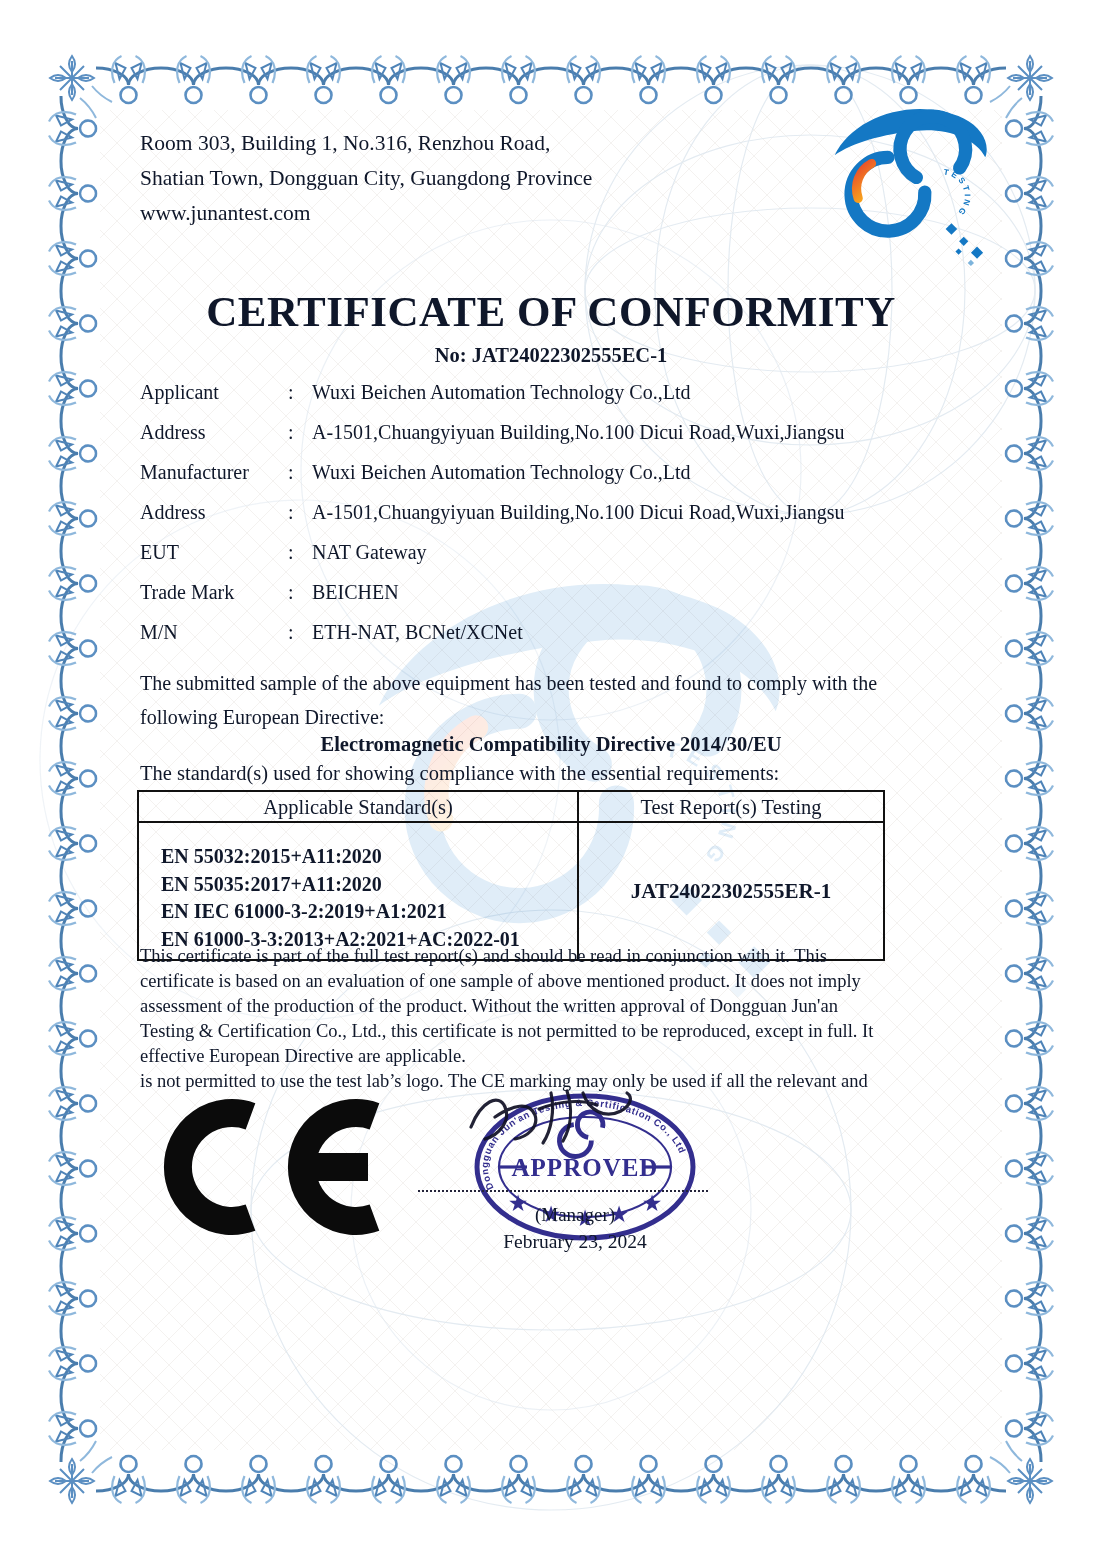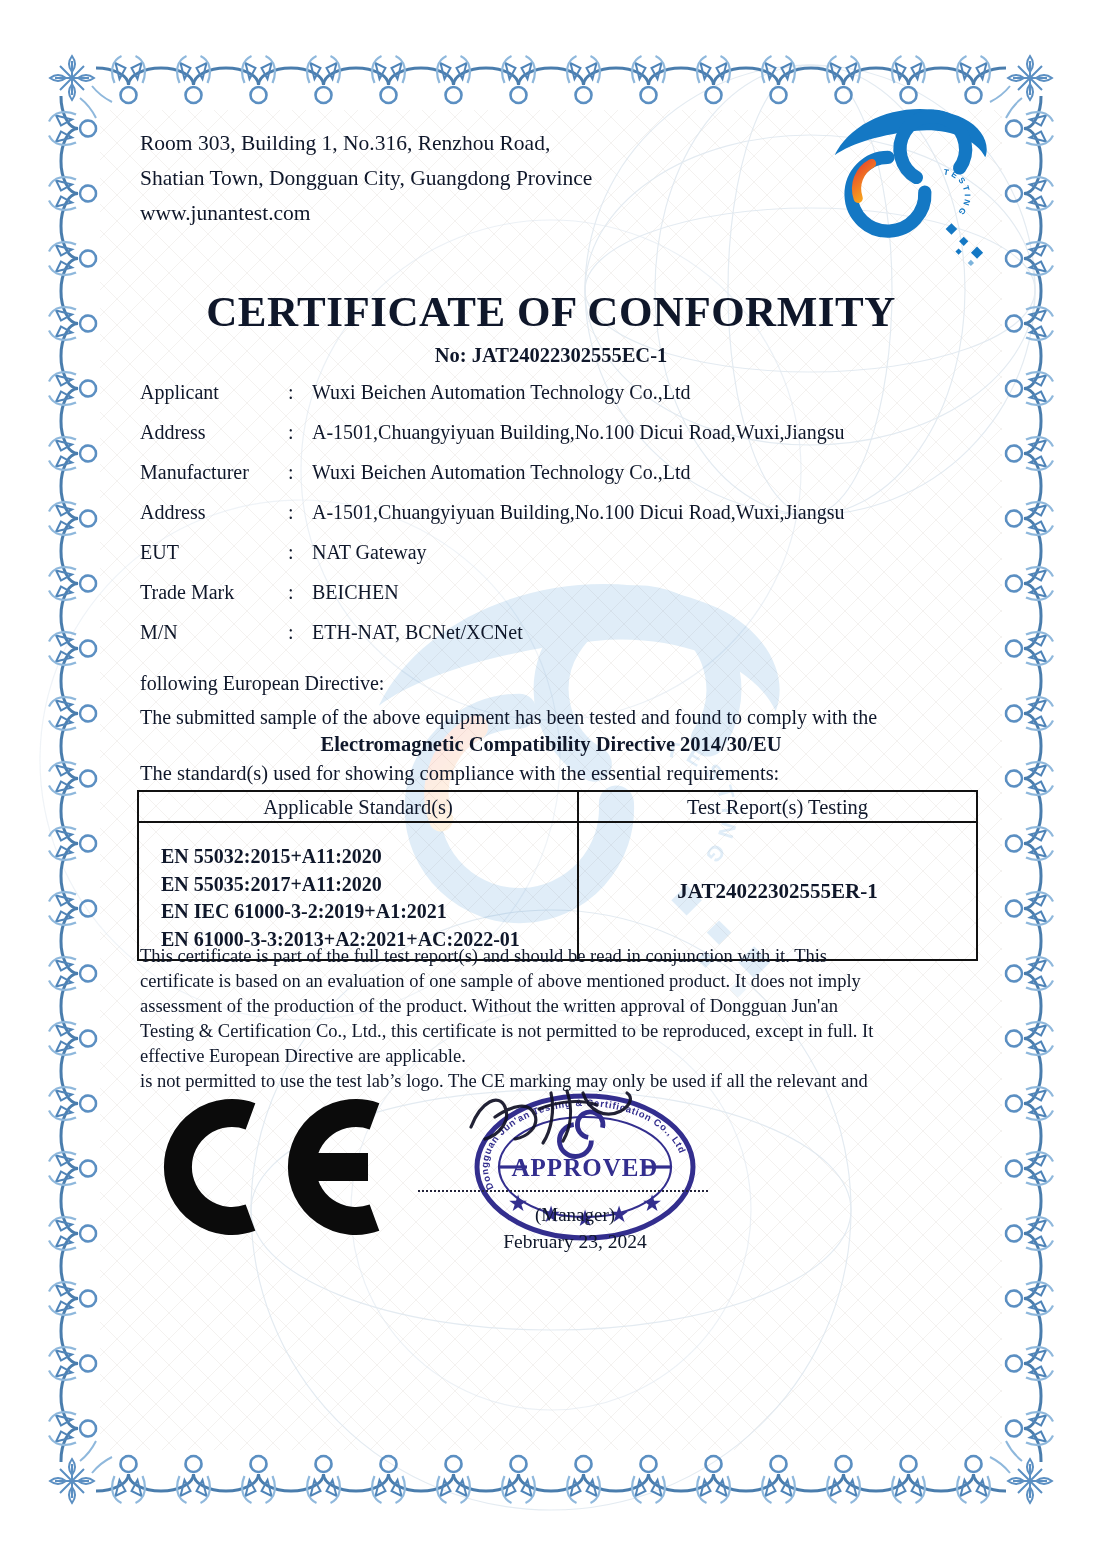--- a/index.html
+++ b/index.html
@@ -20,21 +20,21 @@
   .fields{left:140px;top:372px;width:812px;}
   .frow{display:flex;height:40px;align-items:center;font-size:20px;}
   .flabel{width:148px;flex:none;}
   .fcolon{width:24px;flex:none;}
   .fvalue{white-space:nowrap;}
 
   .stmt{left:140px;top:666px;font-size:20px;line-height:34px;white-space:nowrap;}
   .directive{left:0;top:733px;width:1102px;text-align:center;font-size:20.5px;font-weight:bold;}
   .stds-intro{left:140px;top:762px;font-size:20.5px;white-space:nowrap;}
 
-  .std-table{left:137px;top:790px;width:841px;border:2px solid #111;box-sizing:border-box;}
+  .std-table{left:137px;top:790px;width:748px;border:2px solid #111;box-sizing:border-box;}
   .t-row{display:flex;}
   .t-c1{width:440px;flex:none;box-sizing:border-box;border-right:2px solid #111;}
   .t-c2{flex:1;box-sizing:border-box;text-align:center;}
   .t-head .t-c1,.t-head .t-c2{height:31px;line-height:31px;text-align:center;font-size:20.5px;
         border-bottom:2px solid #111;}
   .t-body .t-c1{padding:20px 0 6px 22px;font-weight:bold;font-size:20px;line-height:27.5px;white-space:nowrap;}
   .t-body .t-c2{display:flex;align-items:center;justify-content:center;font-weight:bold;font-size:21px;}
 
   .disclaimer{left:140px;top:944px;font-size:18.5px;line-height:25px;white-space:nowrap;}
 
@@ -187,22 +187,22 @@
         <span class="fvalue">BEICHEN</span>
       </div>
       <div class="frow">
         <span class="flabel">M/N</span>
         <span class="fcolon">:</span>
         <span class="fvalue">ETH-NAT, BCNet/XCNet</span>
       </div>
     </div>
 
     <div class="abs stmt">
+      <div>The submitted sample of the above equipment has been tested and found to comply with the</div>
       <div>following European Directive:</div>
-      <div>The submitted sample of the above equipment has been tested and found to comply with the</div>
     </div>
     <div class="abs directive">Electromagnetic Compatibility Directive 2014/30/EU</div>
     <div class="abs stds-intro">The standard(s) used for showing compliance with the essential requirements:</div>
 
     <div class="abs std-table">
       <div class="t-row t-head">
         <div class="t-c1">Applicable Standard(s)</div>
         <div class="t-c2">Test Report(s) Testing</div>
       </div>
       <div class="t-row t-body">

